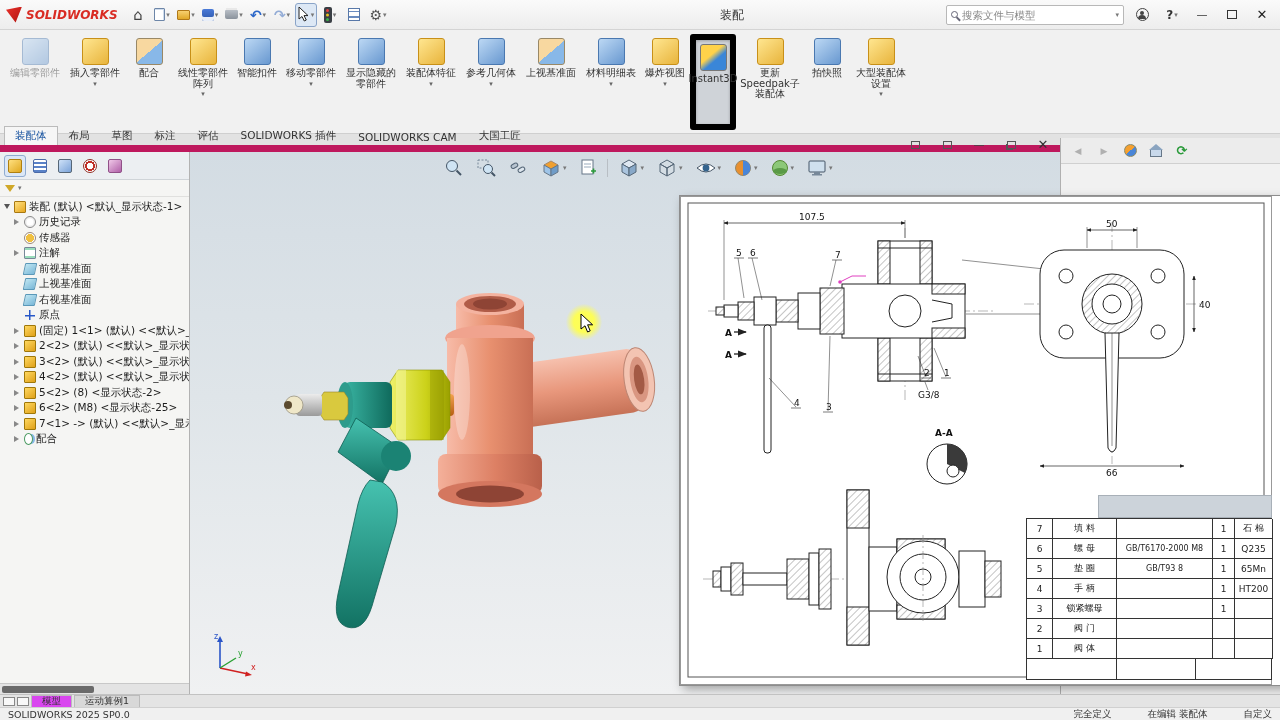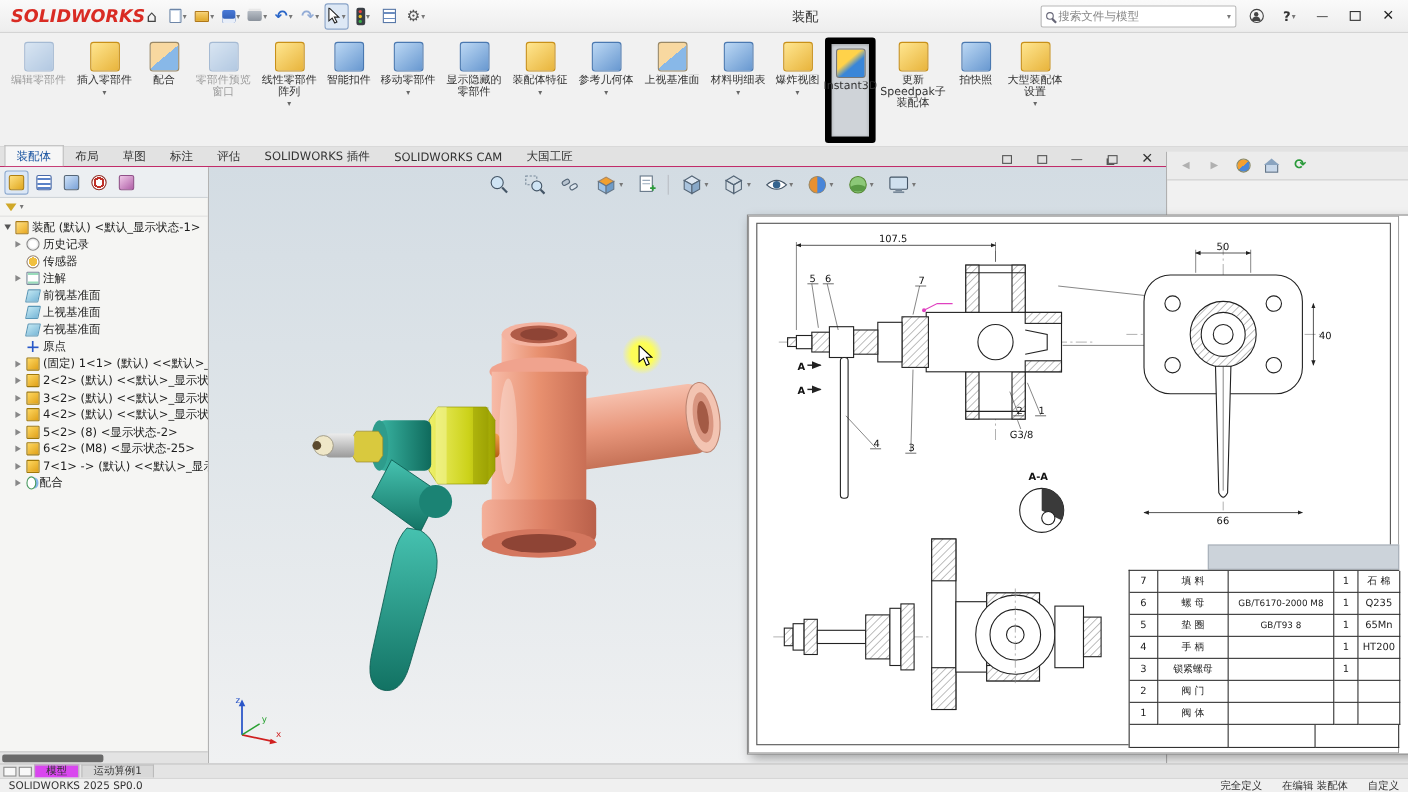--- a/index.html
+++ b/index.html
@@ -7,21 +7,21 @@
   body { font-family:"DejaVu Sans",sans-serif; font-size:11px; color:#222; background:#e9eaec; }
   .app { position:relative; width:1280px; height:720px; background:#f0f0f0; overflow:hidden; }
 
   
   .titlebar { position:absolute; left:0; top:0; width:1280px; height:30px;
     background:linear-gradient(#fafafa,#ededed); border-bottom:1px solid #d4d4d4;
     display:flex; align-items:center; padding:0 6px; }
   .logo { display:flex; align-items:center; gap:4px; width:120px; flex:none; }
   .logo-mark { width:16px; height:16px; background:linear-gradient(135deg,#e8302a,#b01410);
     clip-path:polygon(0 20%,100% 0,60% 100%); }
-  .logo-text { color:#d92b23; font-weight:bold; font-style:italic; font-size:16px; letter-spacing:0; }
+  .logo-text { color:#d92b23; font-weight:bold; font-style:italic; font-size:12px; letter-spacing:0; }
   .tb-btn { height:24px; min-width:22px; display:flex; align-items:center; justify-content:center;
     gap:1px; border-radius:3px; margin:0 1px; position:relative; }
   .caret { font-size:7px; color:#777; }
   .tb-sel { border:1px solid #8aa4c8; background:#dde8f5; }
   .g-home::before { content:"⌂"; font-size:15px; color:#444; }
   .g-doc { width:11px; height:13px; background:#fff; border:1px solid #6d86a8; border-radius:1px;
     box-shadow:inset -3px 3px 0 -2px #cfdcec; }
   .g-folder { width:13px; height:10px; background:linear-gradient(#f7d070,#e0a828); border:1px solid #b07818; border-radius:1px; }
   .g-save { width:12px; height:12px; background:linear-gradient(#4a7ad8,#2a55a8); border-radius:2px;
     box-shadow:inset 0 -4px 0 0 #e8eef8; }
@@ -63,21 +63,21 @@
   .ri { width:27px; height:27px; border-radius:3px; margin-bottom:3px; flex:none; }
   .v-yel { background:linear-gradient(140deg,#ffe690,#e8b43c); border:1px solid #c89018; }
   .v-blu { background:linear-gradient(140deg,#bcd8f4,#6898d0); border:1px solid #4a78b0; }
   .v-mix { background:linear-gradient(140deg,#f8d8a0 50%,#88b8e8 50%); border:1px solid #998866; }
   .v-i3d { background:linear-gradient(140deg,#ffd24a 40%,#3a86d8 60%); border:1px solid #777; }
   .rb-label { font-size:10px; line-height:10.5px; text-align:center; color:#333; max-height:34px; overflow:hidden; }
   .rb-caret { margin-top:1px; font-size:7px; color:#666; }
 
   
   .tabrow { position:absolute; left:0; top:134px; width:1280px; height:18px; background:#e2e2e2;
-    border-bottom:1px solid #be185d; display:flex; align-items:flex-end; padding-left:4px; }
+    border-bottom:7px solid #be185d; display:flex; align-items:flex-end; padding-left:4px; }
   .ctab { padding:2px 10px 2px; font-size:10.5px; color:#333; border:1px solid transparent; border-bottom:none; }
   .ctab.on { background:#f6f6f6; border-color:#bbb; color:#14509e; }
   .docwin-ctrls { position:absolute; left:903px; top:137px; display:flex; gap:8px; align-items:center; }
   .dw-btn { width:24px; height:15px; display:flex; align-items:center; justify-content:center; }
   .dw-sq { width:9px; height:8px; border:1.3px solid #555; }
   .dw-sq2 { width:9px; height:8px; border:1.3px solid #555; box-shadow:-2px 2px 0 -1px #555; }
   .dw-min::before { content:"—"; color:#444; font-size:11px; }
   .dw-close::before { content:"✕"; color:#333; font-size:13px; font-weight:bold; }
 
   
@@ -165,21 +165,21 @@
   .tp-refresh::before { content:"⟳"; color:#2a9a3a; font-size:13px; font-weight:bold; }
 
   
   .bottabs { position:absolute; left:0; top:694px; width:1280px; height:13px; background:#e4e4e4; border-top:1px solid #c2c2c2;
     display:flex; align-items:center; padding-left:3px; gap:2px; font-size:9.5px; }
   .bt-ic { width:12px; height:9px; border:1px solid #888; background:#f8f8f8; }
   .btab { padding:0 10px; height:12px; display:flex; align-items:center; border:1px solid #bbb; border-bottom:none; background:#d8d8d8; color:#333; }
   .btab.on { background:#d946ef; }
   .statusbar { position:absolute; left:0; top:707px; width:1280px; height:13px; background:#f0f0f0; border-top:1px solid #d0d0d0;
     display:flex; align-items:center; font-size:9.5px; color:#333; padding:0 8px; gap:30px; }
-  .sb-right { margin-left:auto; display:flex; gap:18px; align-items:center; }
+  .sb-right { margin-left:auto; display:flex; gap:36px; align-items:center; }
 </style>
 </head>
 <body>
 
 <div class="app">
 
   <div class="titlebar">
     <div class="logo">
       <span class="logo-mark"></span>
       <span class="logo-text">SOLIDWORKS</span>
@@ -262,24 +262,20 @@
         <span class="rb-label">编辑零部件</span>
       </div>
     <div class="rb">
         <span class="ri v-yel"></span>
         <span class="rb-label">插入零部件</span>
         <span class="rb-caret">▾</span>
       </div>
     <div class="rb narrow">
         <span class="ri v-mix"></span>
         <span class="rb-label">配合</span>
-      </div>
-    <div class="rb disabled">
-        <span class="ri v-blu"></span>
-        <span class="rb-label">零部件预览窗口</span>
       </div>
     <div class="rb">
         <span class="ri v-yel"></span>
         <span class="rb-label">线性零部件阵列</span>
         <span class="rb-caret">▾</span>
       </div>
     <div class="rb narrow">
         <span class="ri v-blu"></span>
         <span class="rb-label">智能扣件</span>
       </div>

